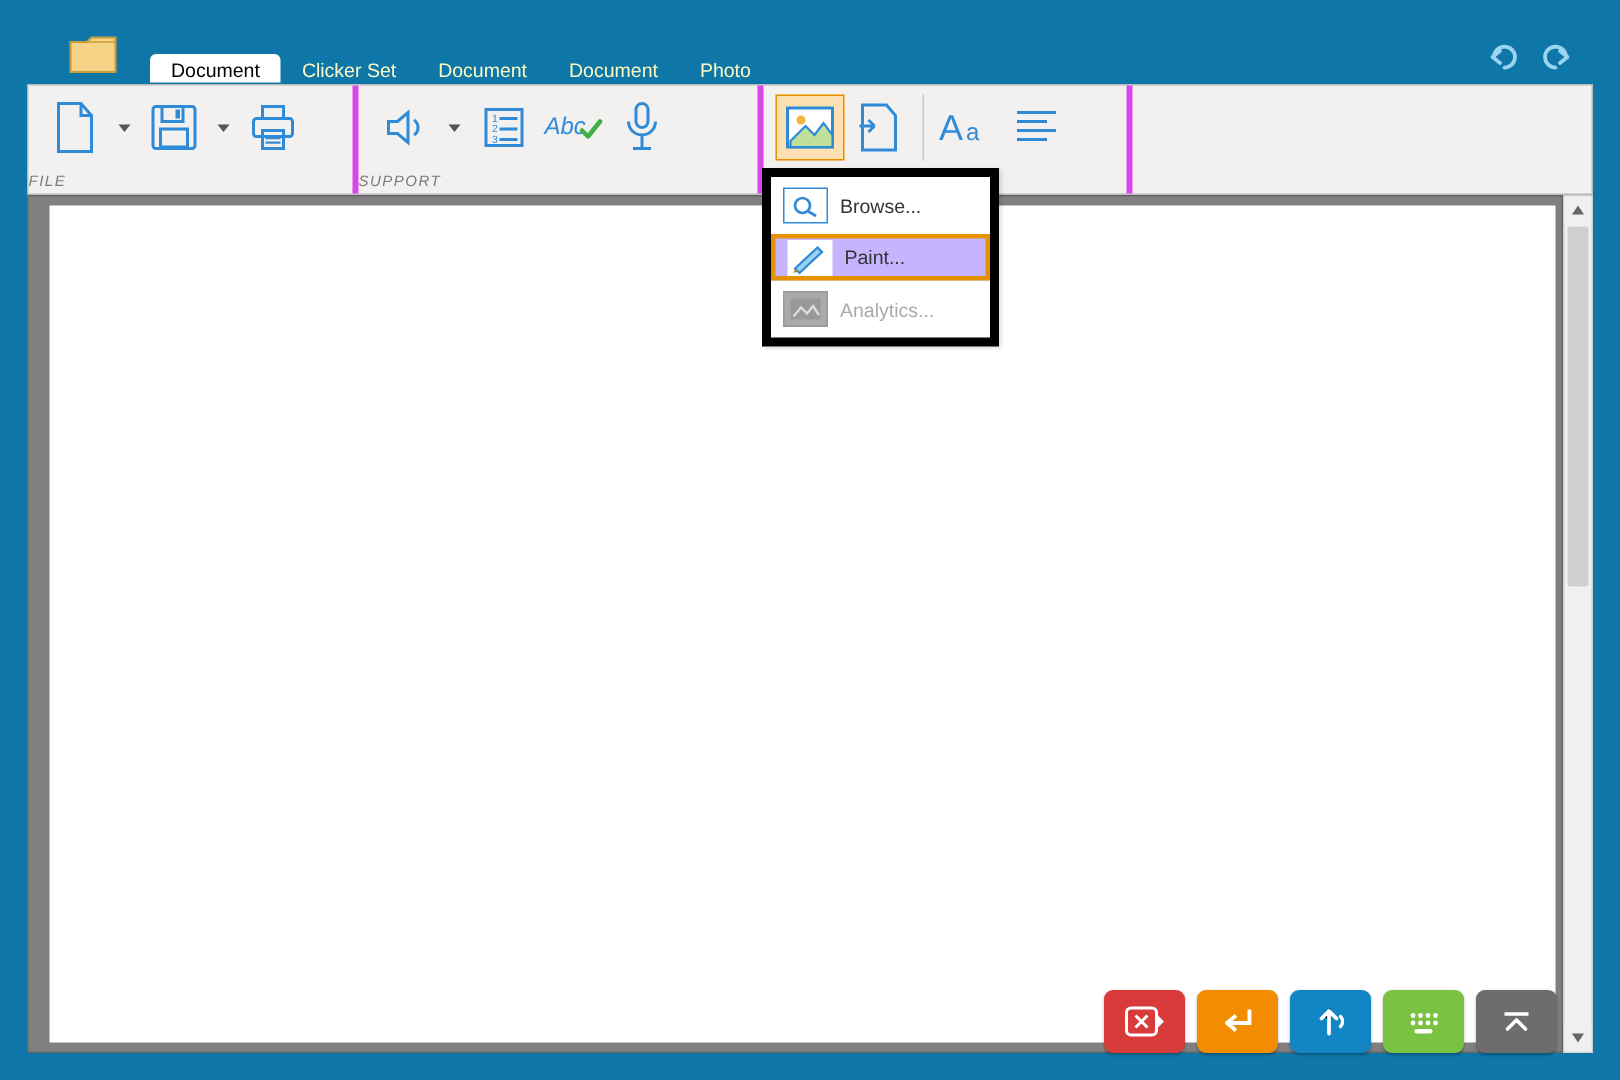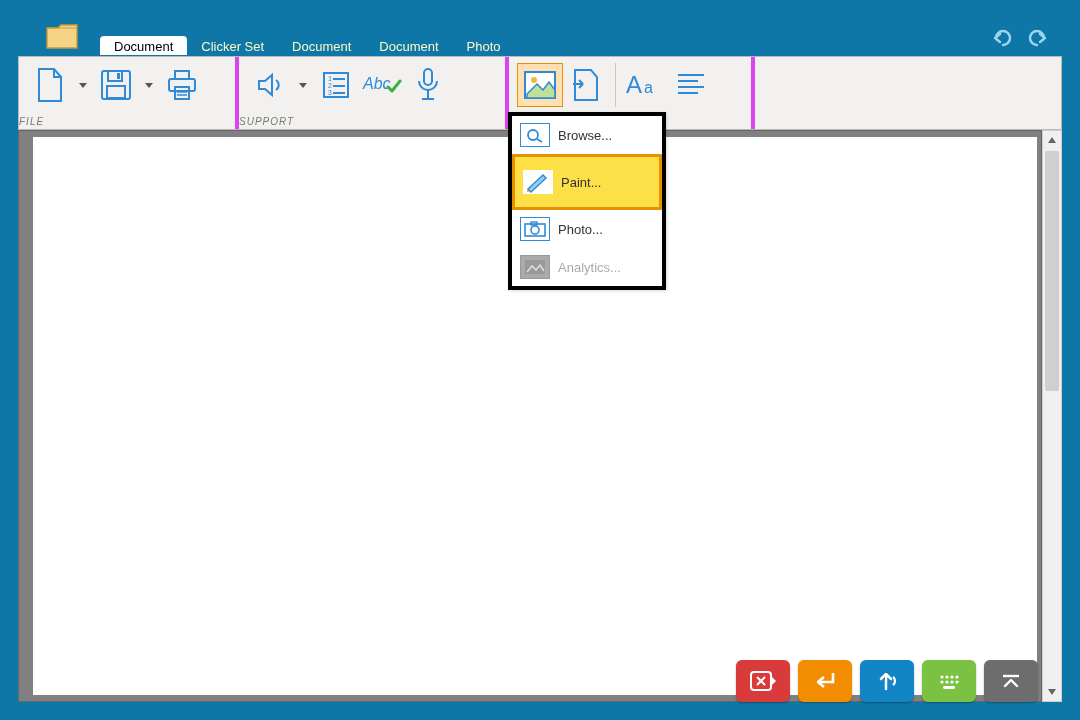--- a/index.html
+++ b/index.html
@@ -41,23 +41,23 @@
 
   
   .vscroll { position: absolute; right: 18px; top: 130px; bottom: 18px; width: 20px; background: #f0f0f0; border: 1px solid #cfcfcf; }
   .vscroll .up, .vscroll .down { position: absolute; left:0; right:0; height:18px; display:flex; align-items:center; justify-content:center; background:#f0f0f0; }
   .vscroll .up { top:0; } .vscroll .down { bottom:0; }
   .vscroll .thumb { position:absolute; left:2px; right:2px; top:20px; height:240px; background:#cfcfcf; border-radius:2px; }
   .arrow-up { width:0;height:0;border-left:4px solid transparent;border-right:4px solid transparent;border-bottom:6px solid #666; }
   .arrow-down { width:0;height:0;border-left:4px solid transparent;border-right:4px solid transparent;border-top:6px solid #666; }
 
   
-  .dropdown { position: absolute; left: 508px; top: 112px; width: 158px; background: #fff; border: 4px solid #000000; box-shadow: 1px 1px 3px rgba(0,0,0,0.15); }
+  .dropdown { position: absolute; left: 508px; top: 112px; width: 158px; background: #fff; border: 6px solid #000000; box-shadow: 1px 1px 3px rgba(0,0,0,0.15); }
   .drop-item { display: flex; align-items: center; height: 38px; padding: 0 8px; font-size: 13px; color: #333; cursor: pointer; }
-  .drop-item.highlight { border: 3px solid #e69100; background: #fde047; height: 56px; }
+  .drop-item.highlight { border: 3px solid #e69100; background: #c4b5fd; height: 31px; }
   .drop-item.disabled { color: #aaa; cursor: default; }
   .drop-icon { width: 30px; height: 24px; margin-right: 8px; display:flex; align-items:center; justify-content:center; border:1px solid #2f8bd8; background:#fff; }
   .drop-item.disabled .drop-icon { border-color:#999; background:#aaa; }
 
   
   .action-bar { position: absolute; right: 42px; bottom: 18px; display: flex; gap: 8px; }
   .action-btn { width: 54px; height: 42px; border-radius: 6px; display:flex; align-items:center; justify-content:center; cursor:pointer; box-shadow: 0 1px 2px rgba(0,0,0,0.3); }
   .action-btn svg { width: 28px; height: 26px; }
   .red { background:#d93a3a; } .orange { background:#f28c00; } .blue2 { background:#1286c4; } .green { background:#7bc242; } .grey { background:#6d6d6d; }
 
@@ -231,30 +231,20 @@
     <span>Browse...</span>
   </div>
   <div class="drop-item highlight">
     <div class="drop-icon" style="border:none;">
         <svg width="26" height="22" viewBox="0 0 26 22">
           <path d="M3 18 L18 4 L21 7 L6 21 Z" fill="#9ad1f0" stroke="#2f8bd8" stroke-width="1.5"></path>
           <path d="M3 18 L2 21 L5 20 Z" fill="#c97d1a"></path>
         </svg>
       </div>
     <span>Paint...</span>
-  </div>
-  <div class="drop-item">
-    <div class="drop-icon">
-        <svg width="22" height="16" viewBox="0 0 22 16">
-          <rect x="1" y="3" width="20" height="12" fill="none" stroke="#2f8bd8" stroke-width="1.6"></rect>
-          <rect x="7" y="1" width="6" height="3" fill="none" stroke="#2f8bd8" stroke-width="1.4"></rect>
-          <circle cx="11" cy="9" r="4" fill="none" stroke="#2f8bd8" stroke-width="1.6"></circle>
-        </svg>
-      </div>
-    <span>Photo...</span>
   </div>
   <div class="drop-item disabled">
     <div class="drop-icon">
         <svg width="22" height="16" viewBox="0 0 22 16">
           <rect x="1" y="1" width="20" height="14" fill="#999"></rect>
           <path d="M3 13 L8 7 L12 11 L16 6 L20 12" fill="none" stroke="#ddd" stroke-width="1.6"></path>
         </svg>
       </div>
     <span>Analytics...</span>
   </div>

